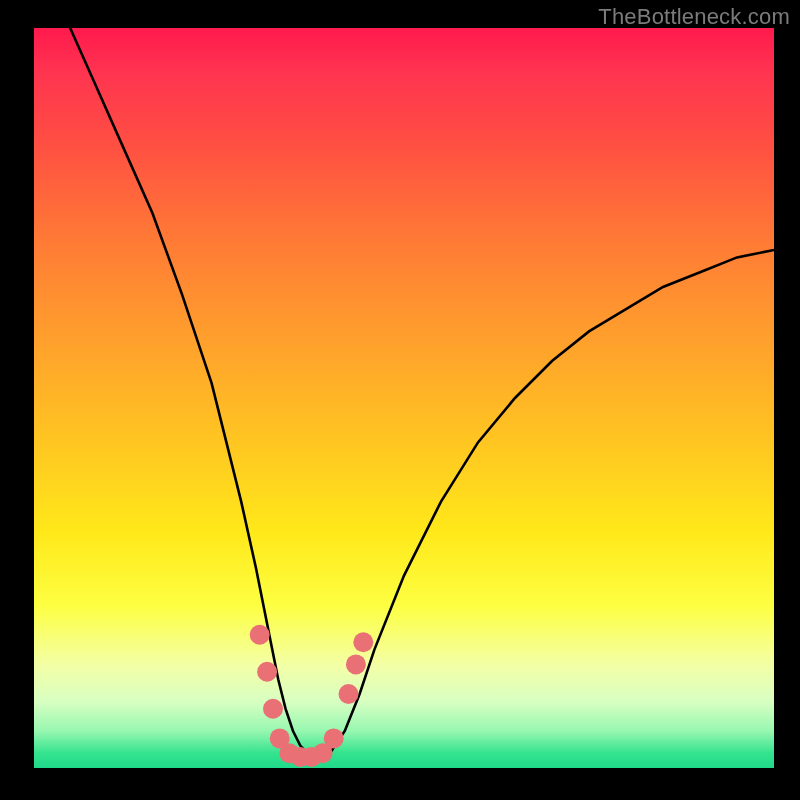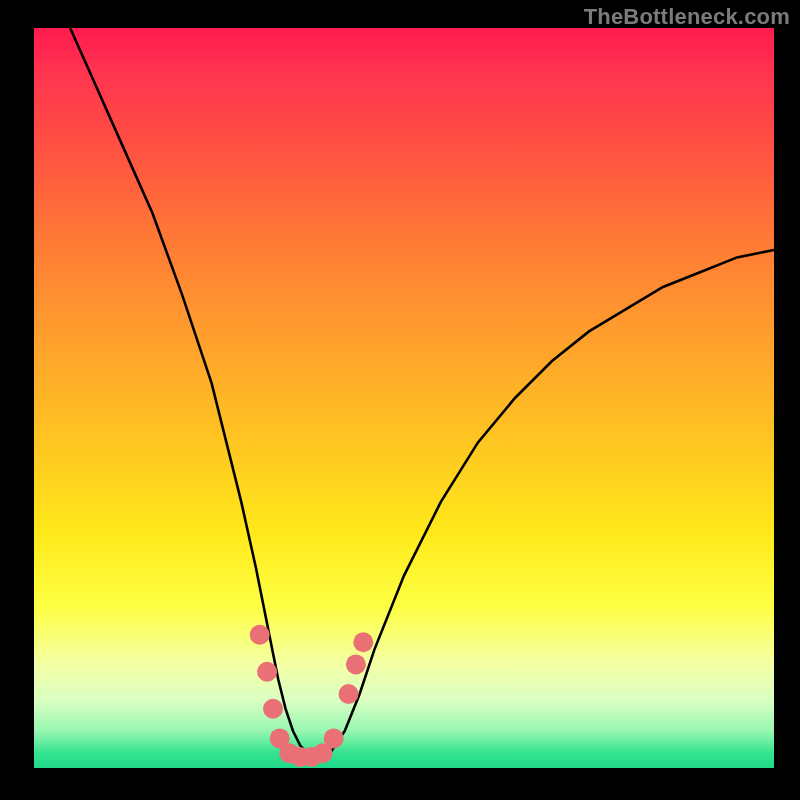--- a/index.html
+++ b/index.html
@@ -42,21 +42,21 @@
       #1fd98a 100%
     );
   }
   .watermark {
     position: absolute;
     top: 4px;
     right: 10px;
     color: #7b7b7b;
     font-size: 22px;
     letter-spacing: 0.2px;
-    font-weight: 700;
+    font-weight: 400;
   }
   svg.curve {
     position: absolute;
     left: 0;
     top: 0;
     width: 740px;
     height: 740px;
   }
 </style>
 </head>

